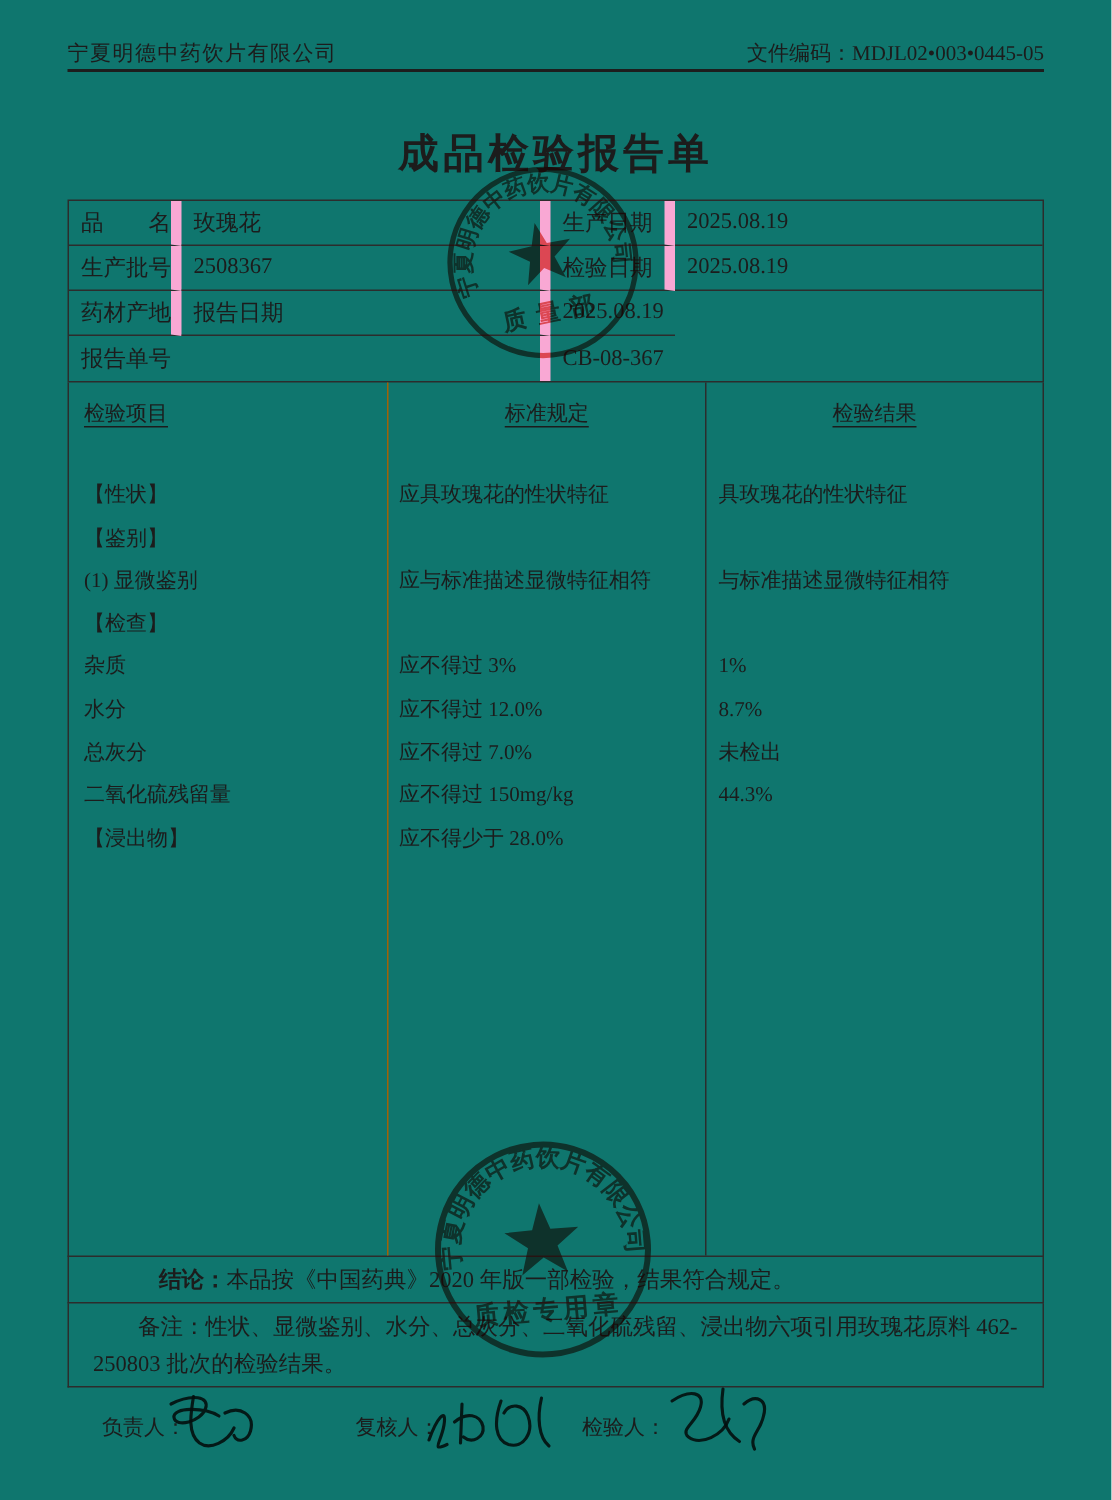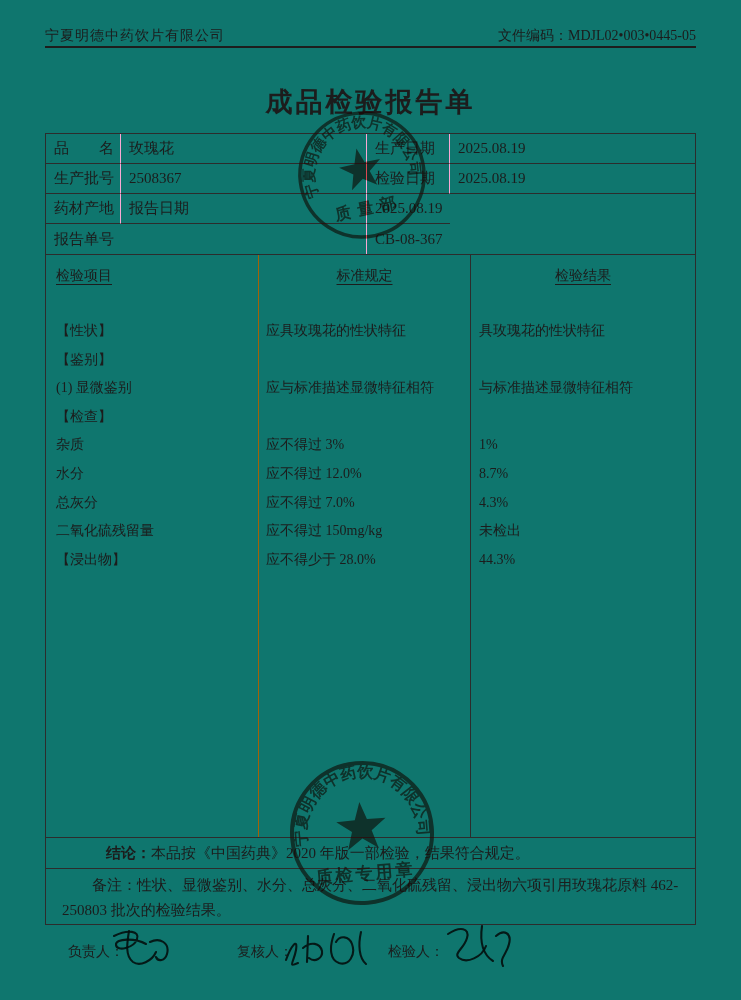--- a/index.html
+++ b/index.html
@@ -14,21 +14,21 @@
   .hdr-rule{left:45px; top:46px; width:651px; height:2px; background:#1d1d1d;}
   
   .doc-title{left:0; top:84px; width:741px; text-align:center; font-size:27px; font-weight:bold; letter-spacing:3px;}
   
   .info-table{
     left:45px; top:133px; width:651px; height:122px; box-sizing:border-box;
     border:1px solid #2c2c2c; display:grid;
     grid-template-columns:75px 246px 83px 1fr; grid-template-rows:repeat(4,1fr);
     font-size:15px;
   }
-  .info-cell{border-right:1px solid #f9a8d4; border-bottom:1px solid #2c2c2c;
+  .info-cell{border-right:7px solid #f9a8d4; border-bottom:1px solid #2c2c2c;
     display:flex; align-items:center; padding-left:8px; box-sizing:border-box; white-space:pre;}
   .info-cell.last-col{border-right:none;}
   .info-cell.last-row{border-bottom:none;}
   .span-12{grid-column:1 / 3;}
   .span-34{grid-column:3 / 5;}
   
   .main-table{
     left:45px; top:255px; width:651px; height:583px; box-sizing:border-box;
     border:1px solid #2c2c2c; border-top:none; font-size:14px;
   }
@@ -122,21 +122,20 @@
       <div class="trow">应不得少于 28.0%</div>
     </div>
     <div class="mt-col mt-col3">
       <div class="col-head"><span>检验结果</span></div>
       <div class="trow">具玫瑰花的性状特征</div>
       <div class="trow"></div>
       <div class="trow">与标准描述显微特征相符</div>
       <div class="trow"></div>
       <div class="trow">1%</div>
       <div class="trow">8.7%</div>
-      <div class="trow">4.3%</div>
       <div class="trow">未检出</div>
       <div class="trow">44.3%</div>
     </div>
   </div>
 
   <div class="abs conclusion-row">
     <b>结论：</b>
       <span>本品按《中国药典》2020 年版一部检验，结果符合规定。</span>
   </div>
 

